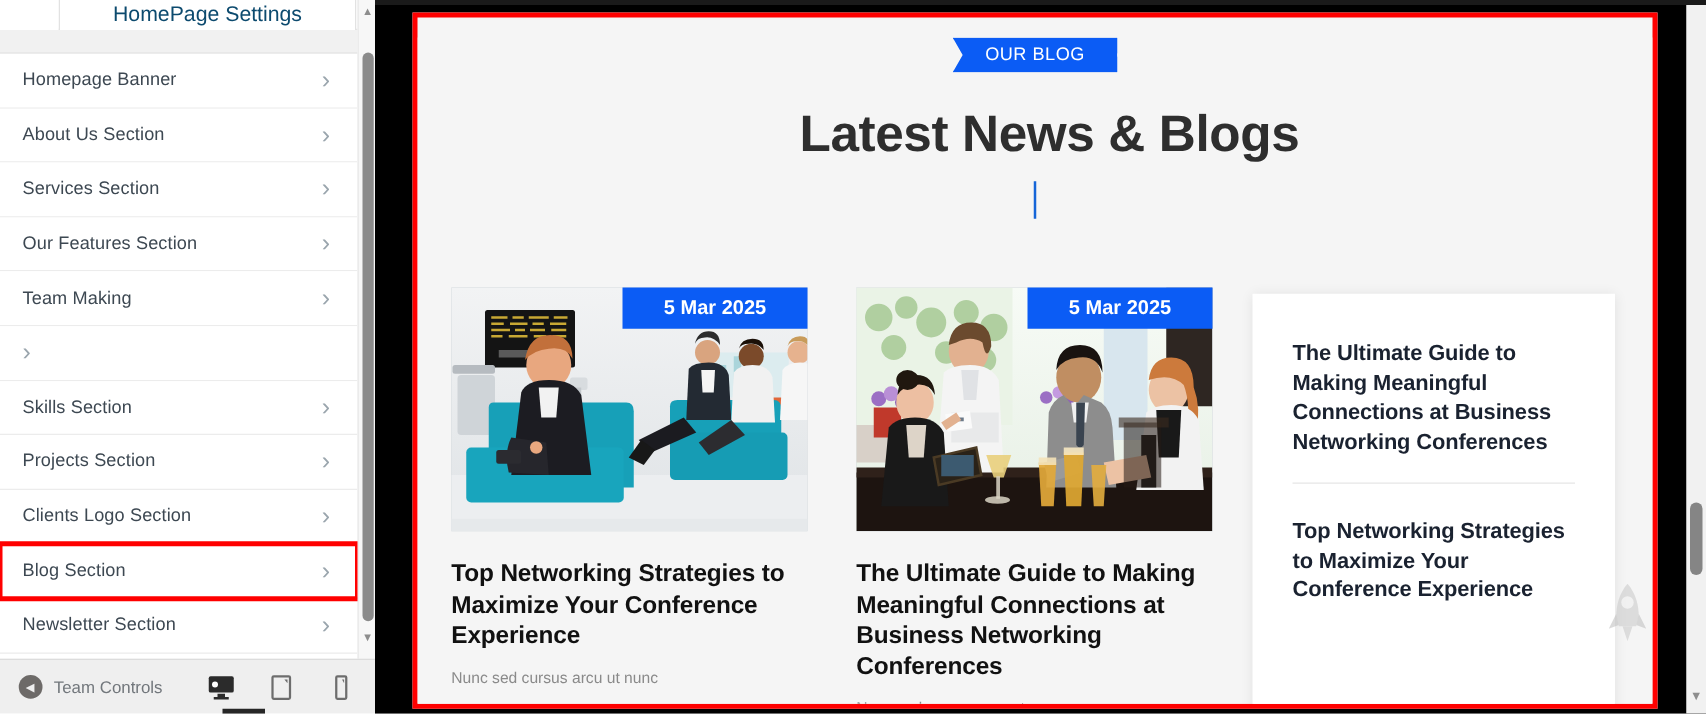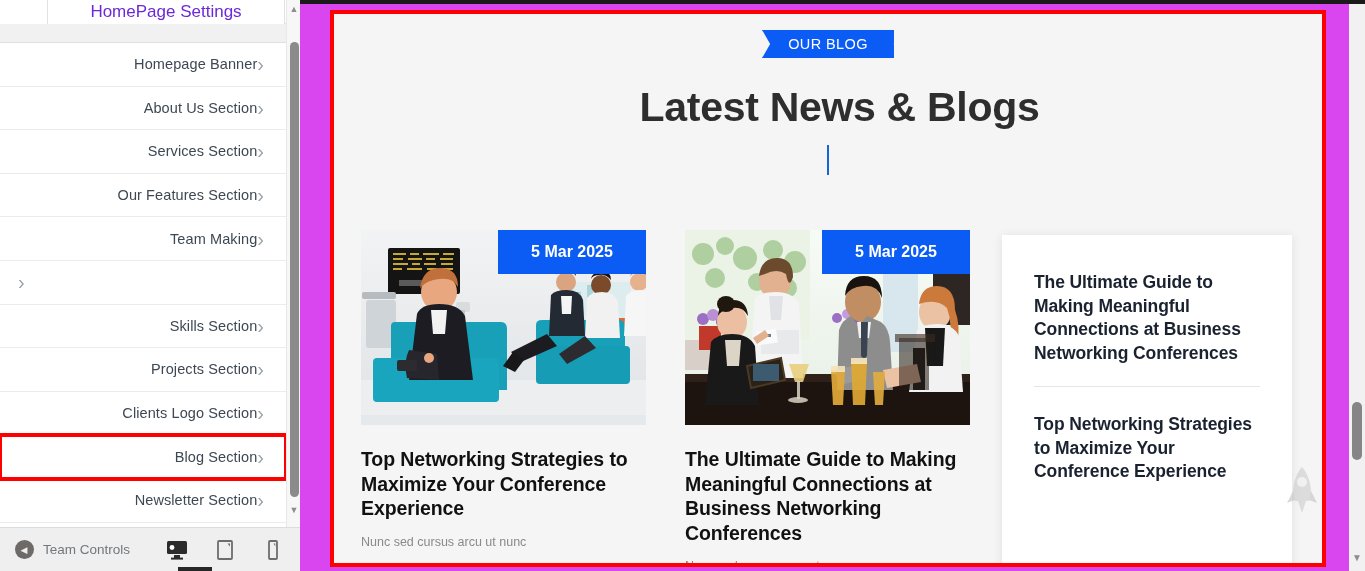--- a/index.html
+++ b/index.html
@@ -27,21 +27,21 @@
   #panel-tab-active {
     position: absolute; left: 47px; top: -26px;
     width: 238px; height: 50px;
     background: #ffffff;
     border-left: 1px solid #e2e2e2;
     border-right: 1px solid #e2e2e2;
     display: flex; align-items: flex-end; justify-content: center;
     padding-bottom: 2px;
   }
   #panel-tab-active .tab-title {
-    font-size: 17px; color: #6d28d9; font-weight: 400;
+    font-size: 17px; color: #0c4a6e; font-weight: 400;
     white-space: nowrap;
     font-family: "Liberation Sans", sans-serif;
   }
   #panel-tab-left-stub {
     position: absolute; left: 0; top: -26px; width: 47px; height: 50px;
     background: #ffffff;
   }
   #panel-subbar {
     position: absolute; top: 24px; left: 0; width: 286px; height: 19px;
     background: #f1f1f1; border-bottom: 1px solid #e0e0e0;
@@ -54,21 +54,20 @@
     overflow: hidden;
   }
   .section-item {
     position: relative;
     height: 43.6px;
     display: flex; align-items: center;
     padding: 0 16px 0 18px;
     border-bottom: 1px solid #ececec;
     background: #ffffff;
     cursor: pointer;
-    text-align: right;
   }
   .section-item .s-label {
     font-size: 14.5px; color: #3d4852; font-weight: 400;
     letter-spacing: 0.1px; flex: 1;
     font-family: "Liberation Sans", sans-serif;
   }
   .section-item .chev {
     color: #9aa5ad; font-size: 20px; line-height: 1;
     font-weight: 300; padding-right: 6px;
   }
@@ -126,21 +125,21 @@
   .dev-ic svg { display: block; }
   #dev-underline {
     position: absolute; bottom: -1px; left: 178px;
     width: 34px; height: 5px; background: #262626;
   }
 
   
   #preview-wrap {
     position: relative;
     width: 1065px; height: 571px;
-    background: #d946ef;
+    background: #000000;
     flex: 0 0 1065px;
     overflow: hidden;
   }
   #top-black-bar {
     position: absolute; top: 0; left: 0; width: 1065px; height: 4px;
     background: #1a1a1a;
   }
   #red-frame {
     position: absolute;
     left: 30px; top: 10px;
@@ -211,21 +210,21 @@
   .card-media {
     position: relative;
     width: 285px; height: 195px;
     overflow: hidden;
     background: #cfd6da;
   }
   .card-media svg { display: block; width: 285px; height: 195px; }
   .date-badge {
     position: absolute;
     top: 0px; right: 0px;
-    width: 148px; height: 44px;
+    width: 148px; height: 33px;
     background: var(--accent, #0b5cf5);
     color: #ffffff;
     display: flex; align-items: center; justify-content: center;
     font-size: 16px; font-weight: 700;
     font-family: "Liberation Sans", sans-serif;
   }
   .card-title {
     margin-top: 22px;
     font-size: 19.5px;
     font-weight: 700;

